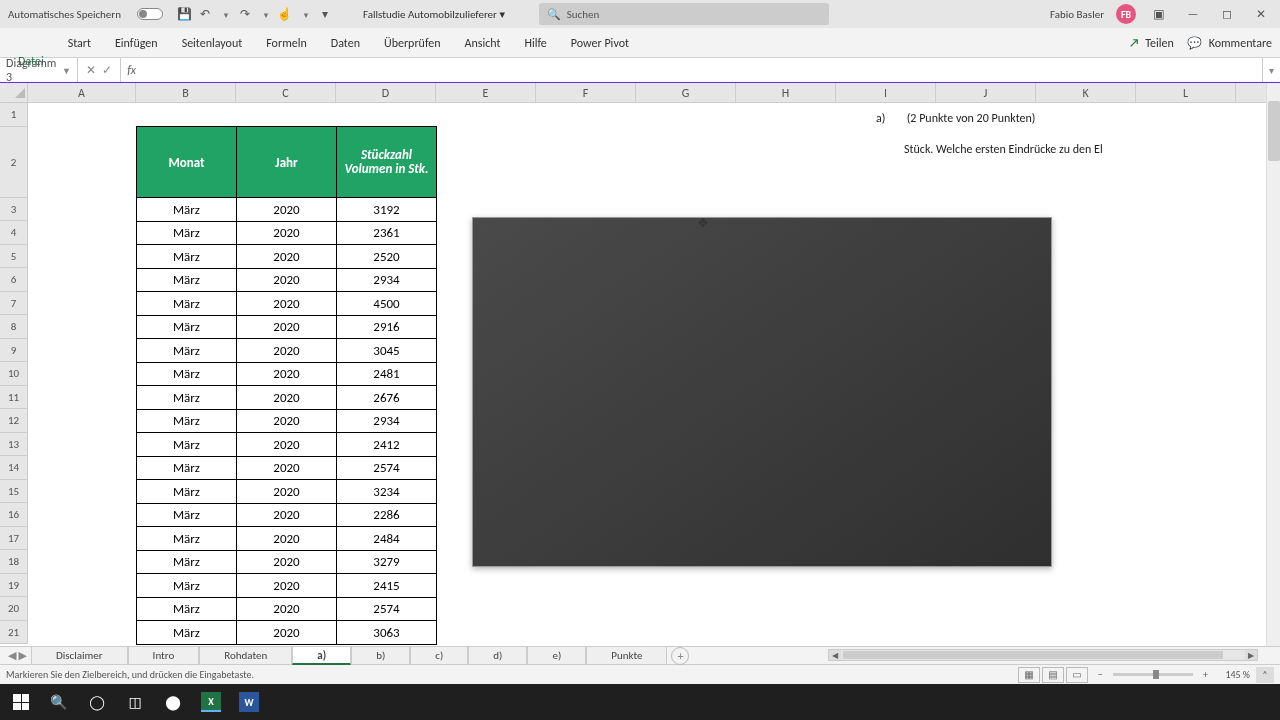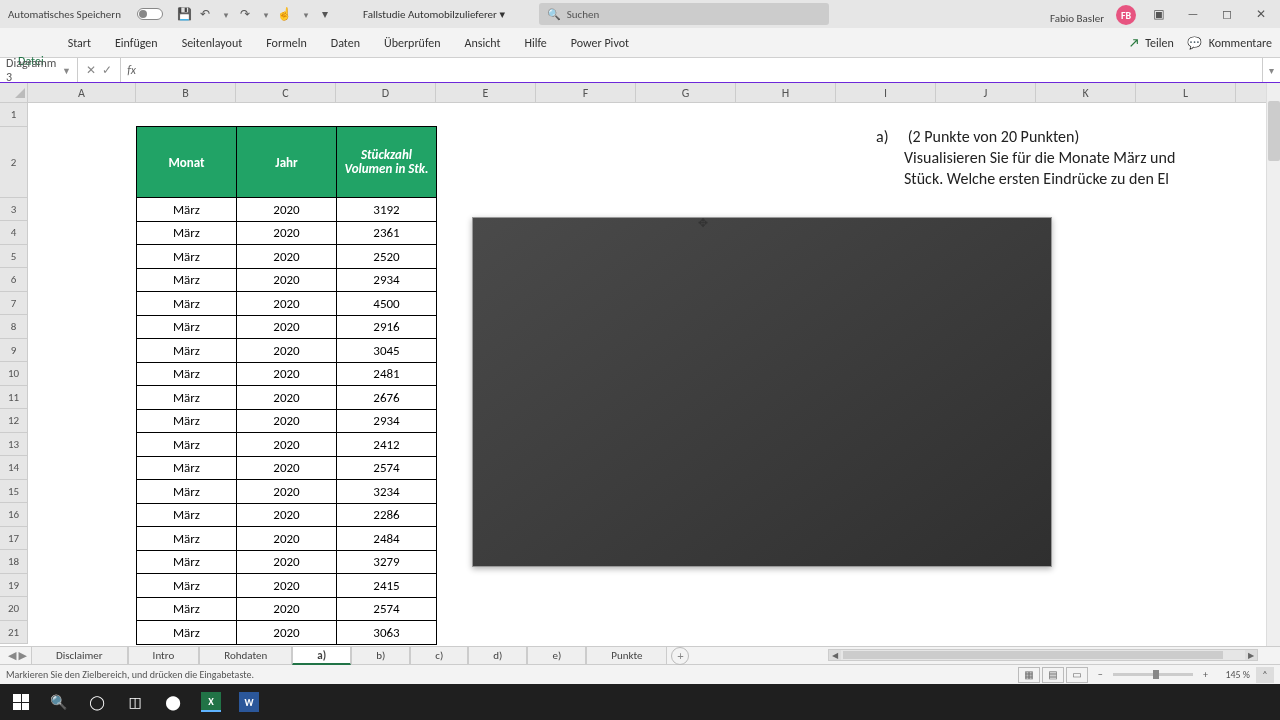--- a/index.html
+++ b/index.html
@@ -5,21 +5,21 @@
   * { box-sizing: border-box; margin: 0; padding: 0; font-family: "Segoe UI", Calibri, sans-serif; }
   html, body { width: 1280px; height: 720px; overflow: hidden; background: #fff; }
   .titlebar { height: 28px; background: #e6e6e6; display: flex; align-items: center; font-size: 11px; color: #444; }
   .autosave { display: flex; align-items: center; gap: 16px; padding: 0 8px; }
   .toggle { width: 26px; height: 12px; border: 1px solid #888; border-radius: 6px; position: relative; background: #fff; }
   .toggle::after { content: ""; position: absolute; left: 1px; top: 1px; width: 8px; height: 8px; background: #888; border-radius: 50%; }
   .qat { display: flex; gap: 4px; padding: 0 6px; align-items: center; }
   .qat span { width: 16px; height: 16px; display: flex; align-items: center; justify-content: center; color: #555; font-size: 12px; }
   .doc-title { padding: 0 24px; color: #333; }
   .searchbox { display: flex; align-items: center; background: #ccc; height: 22px; width: 290px; border-radius: 3px; margin-left: 10px; padding: 0 8px; color: #555; gap: 6px; font-size: 11px; }
-  .title-right { margin-left: auto; display: flex; align-items: flex-end; gap: 12px; padding-right: 8px; color: #444; }
+  .title-right { margin-left: auto; display: flex; align-items: center; gap: 12px; padding-right: 8px; color: #444; }
   .avatar { width: 20px; height: 20px; border-radius: 50%; background: #e75480; color: #fff; display: flex; align-items: center; justify-content: center; font-size: 10px; font-weight: bold; }
   .winbtn { width: 22px; height: 22px; display: flex; align-items: center; justify-content: center; color: #555; font-size: 12px; }
   .chev::after { content: "▾"; font-size: 9px; color: #777; margin-left: 2px; }
 
   .ribbon-tabs { height: 30px; background: #f3f3f3; border-bottom: 1px solid #d0d0d0; display: flex; align-items: center; font-size: 12px; color: #333; padding-left: 6px; }
   .rtab { padding: 0 12px; height: 100%; display: flex; align-items: center; }
   .rtab:first-child { color: #217346; margin-top: 36px; }
   .ribbon-right { margin-left: auto; display: flex; align-items: center; gap: 6px; padding-right: 8px; font-size: 12px; color: #333; }
   .share-ico { color: #2a7a3f; font-weight: bold; }
 
@@ -44,21 +44,21 @@
   .vscroll { position: absolute; top: 0; right: 0; width: 14px; height: 100%; background: #efefef; border-left: 1px solid #ddd; }
   .vthumb { position: absolute; top: 18px; width: 12px; left:1px; height: 60px; background: #ccc; border-radius: 2px; }
 
   .data-table { position: absolute; top: 0; left: 108px; border-collapse: collapse; }
   .data-table th, .data-table td { border: 1px solid #000; width: 100px; height: 23.5px; font-size: 13px; text-align: center; }
   .data-table th { background: #21a366; color: #fff; font-weight: bold; height: 71px; }
   .data-table th.wrap { line-height: 1.1; padding: 2px; font-style: italic; }
 
   .chart-obj { position: absolute; left: 444px; top: 114px; width: 580px; height: 350px; background: linear-gradient(145deg,#4a4a4a,#2f2f2f); border: 1px solid #999; box-shadow: 0 2px 6px rgba(0,0,0,0.3); }
 
-  .task-text { position: absolute; left: 848px; top: 24px; font-size: 16px; color: #222; line-height: 1.3; }
+  .task-text { position: absolute; left: 848px; top: 8px; font-size: 12px; color: #222; line-height: 1.3; }
   .task-text .lbl { font-weight: normal; display:inline-block; width:28px; }
 
   .cursor-move { position:absolute; left:670px; top:113px; font-size:12px; color:#333; }
 
   .sheet-tabs { height: 18px; background: #f3f3f3; border-top: 1px solid #ccc; display: flex; align-items: center; font-size: 11px; color: #444; padding-left: 4px; position: relative; }
   .nav-arrows { display: flex; gap: 2px; padding: 0 4px; color: #888; }
   .stab { padding: 0 24px; border: 1px solid #ccc; border-top: none; background: #efefef; height: 18px; line-height: 17px; }
   .stab.active { background: #fff; border-bottom: 2px solid #217346; font-weight: bold; }
   .addsheet { width: 18px; height: 18px; border: 1px solid #bbb; border-radius: 50%; display:flex; align-items:center; justify-content:center; margin-left:4px; color:#888; font-size:12px; }
   .hscroll { position: absolute; right: 22px; height: 12px; width: 430px; background: #e6e6e6; bottom: 3px; border:1px solid #ccc; }
@@ -296,21 +296,21 @@
             <td>März</td>
             <td>2020</td>
             <td>3063</td>
           </tr>
         </tbody>
     </table>
 
     <div class="task-text">
       <span class="lbl">a)</span>
       <span>(2 Punkte von 20 Punkten)</span><br>
-      <span style="margin-left:28px">Visualisieren Sie für die Monate März und</span><br>
+      <br>
       <span style="margin-left:28px">Stück. Welche ersten Eindrücke zu den El</span>
     </div>
 
     <div class="chart-obj"></div>
     <div class="cursor-move">✥</div>
   </div>
 
   <div class="vscroll">
     <div class="vthumb"></div>
   </div>

